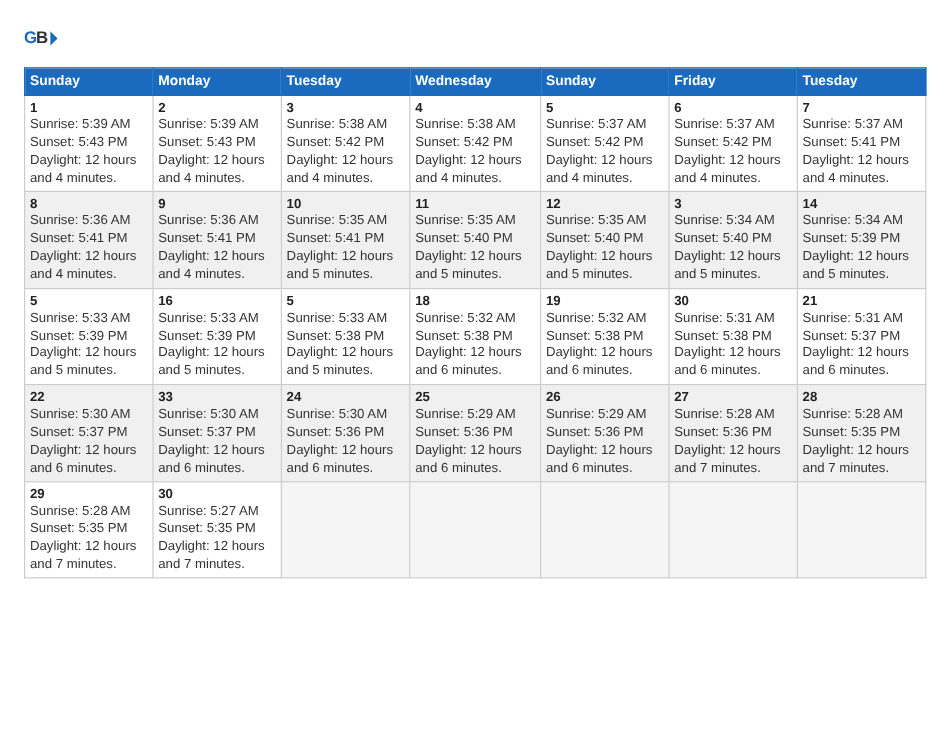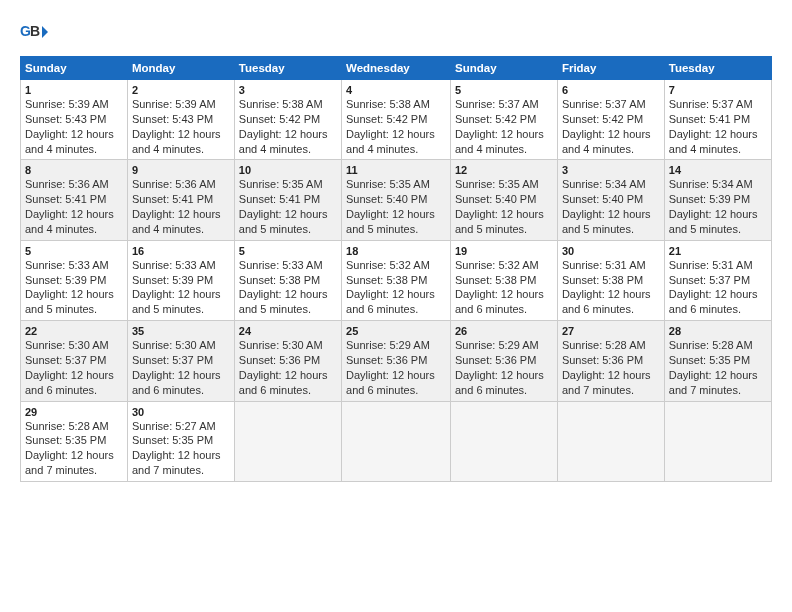--- a/index.html
+++ b/index.html
@@ -143,21 +143,21 @@
           <td><span class="day-num">5</span><span class="cell-text">Sunrise: 5:33 AM<br>Sunset: 5:39 PM<br>Daylight: 12 hours<br>and 5 minutes.</span></td>
           <td><span class="day-num">16</span><span class="cell-text">Sunrise: 5:33 AM<br>Sunset: 5:39 PM<br>Daylight: 12 hours<br>and 5 minutes.</span></td>
           <td><span class="day-num">5</span><span class="cell-text">Sunrise: 5:33 AM<br>Sunset: 5:38 PM<br>Daylight: 12 hours<br>and 5 minutes.</span></td>
           <td><span class="day-num">18</span><span class="cell-text">Sunrise: 5:32 AM<br>Sunset: 5:38 PM<br>Daylight: 12 hours<br>and 6 minutes.</span></td>
           <td><span class="day-num">19</span><span class="cell-text">Sunrise: 5:32 AM<br>Sunset: 5:38 PM<br>Daylight: 12 hours<br>and 6 minutes.</span></td>
           <td><span class="day-num">30</span><span class="cell-text">Sunrise: 5:31 AM<br>Sunset: 5:38 PM<br>Daylight: 12 hours<br>and 6 minutes.</span></td>
           <td><span class="day-num">21</span><span class="cell-text">Sunrise: 5:31 AM<br>Sunset: 5:37 PM<br>Daylight: 12 hours<br>and 6 minutes.</span></td>
         </tr>
         <tr>
           <td><span class="day-num">22</span><span class="cell-text">Sunrise: 5:30 AM<br>Sunset: 5:37 PM<br>Daylight: 12 hours<br>and 6 minutes.</span></td>
-          <td><span class="day-num">35</span><span class="cell-text">Sunrise: 5:30 AM<br>Sunset: 5:37 PM<br>Daylight: 12 hours<br>and 6 minutes.</span></td>
+          <td><span class="day-num">33</span><span class="cell-text">Sunrise: 5:30 AM<br>Sunset: 5:37 PM<br>Daylight: 12 hours<br>and 6 minutes.</span></td>
           <td><span class="day-num">24</span><span class="cell-text">Sunrise: 5:30 AM<br>Sunset: 5:36 PM<br>Daylight: 12 hours<br>and 6 minutes.</span></td>
           <td><span class="day-num">25</span><span class="cell-text">Sunrise: 5:29 AM<br>Sunset: 5:36 PM<br>Daylight: 12 hours<br>and 6 minutes.</span></td>
           <td><span class="day-num">26</span><span class="cell-text">Sunrise: 5:29 AM<br>Sunset: 5:36 PM<br>Daylight: 12 hours<br>and 6 minutes.</span></td>
           <td><span class="day-num">27</span><span class="cell-text">Sunrise: 5:28 AM<br>Sunset: 5:36 PM<br>Daylight: 12 hours<br>and 7 minutes.</span></td>
           <td><span class="day-num">28</span><span class="cell-text">Sunrise: 5:28 AM<br>Sunset: 5:35 PM<br>Daylight: 12 hours<br>and 7 minutes.</span></td>
         </tr>
         <tr>
           <td><span class="day-num">29</span><span class="cell-text">Sunrise: 5:28 AM<br>Sunset: 5:35 PM<br>Daylight: 12 hours<br>and 7 minutes.</span></td>
           <td><span class="day-num">30</span><span class="cell-text">Sunrise: 5:27 AM<br>Sunset: 5:35 PM<br>Daylight: 12 hours<br>and 7 minutes.</span></td>
           <td class="empty"></td>

